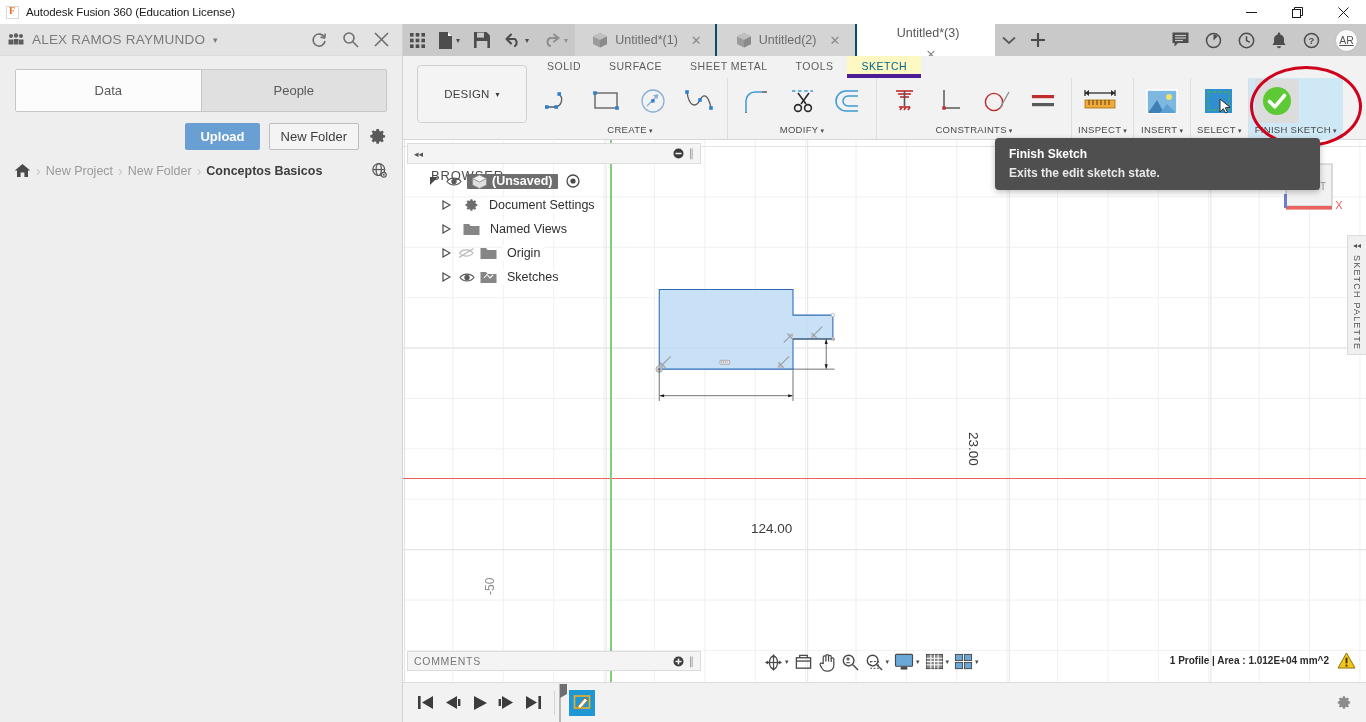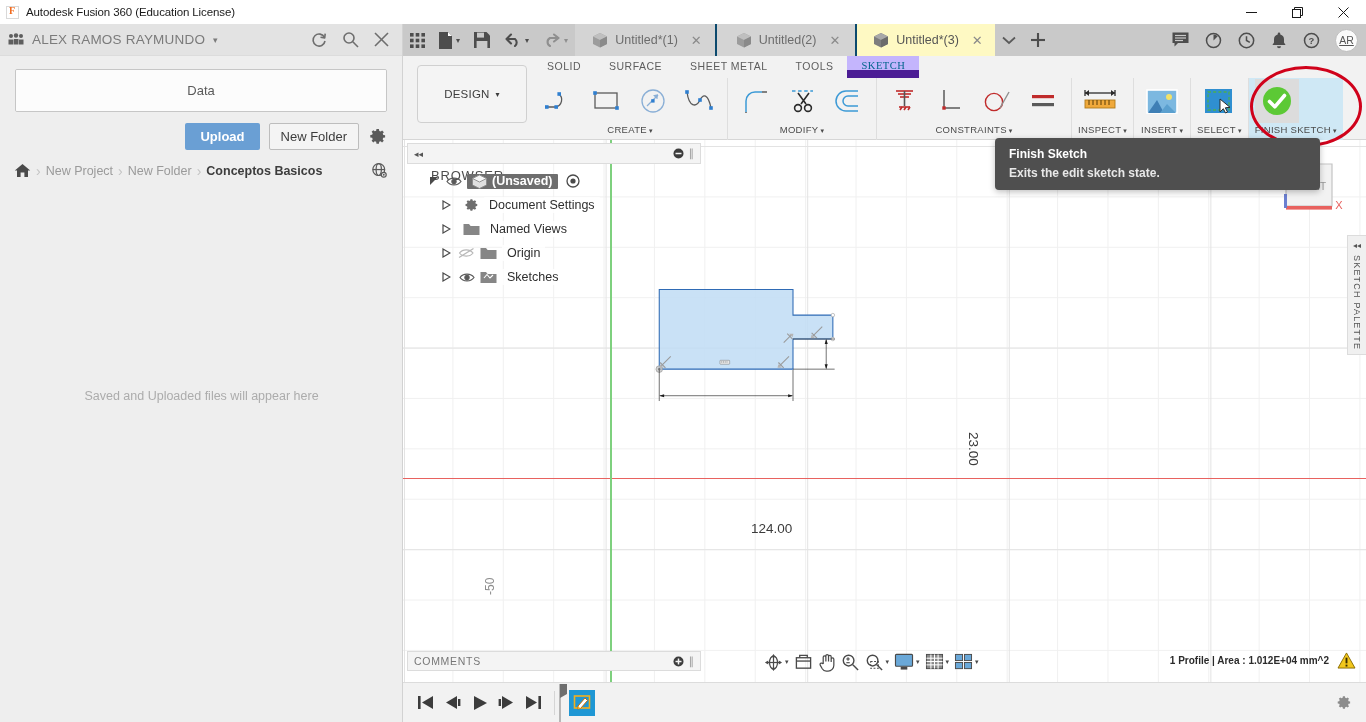--- a/index.html
+++ b/index.html
@@ -102,21 +102,21 @@
   }
   .qat-icon.dim { color: #8f8f8f; }
   .qat-caret { font-size: 8px; margin-left: 3px; color: #4d4d4d; }
   .qat-caret.dim { color: #8f8f8f; }
 
   .doctab {
     height: 32px; display: flex; align-items: center; gap: 7px;
     padding: 0 10px 0 14px; min-width: 140px; justify-content: center;
     background: #d4d4d4; cursor: pointer; position: relative;
   }
-  .doctab.active { background: #fef9c3; }
+  .doctab.active { background: #ffffff; flex-direction: column; }
   .doctab + .doctab { border-left: 2px solid #0c4a6e; }
   .doctab-label { font-size: 12.5px; color: #6c6c6c; }
   .doctab.active .doctab-label { color: #555555; }
   .doctab-close { font-size: 13px; color: #8a8a8a; margin-left: 6px; }
   .doctab.active::after {
     content: ""; position: absolute; left: 0; right: 0; bottom: -1px; height: 0;
   }
   .qat-right { margin-left: auto; display: flex; align-items: center; padding-right: 8px; gap: 2px; }
   .avatar {
     width: 23px; height: 23px; border-radius: 50%; background: #fafafa;
@@ -135,21 +135,21 @@
     display: flex; align-items: center; justify-content: center; cursor: pointer;
   }
   .design-btn span { font-size: 11.5px; color: #3d3d3d; letter-spacing: 0.2px; }
   .design-btn .caret { font-size: 8px; margin-left: 6px; color: #3d3d3d; }
 
   .wstabs { position: absolute; left: 130px; top: 0; display: flex; height: 22px; }
   .wstab {
     padding: 4px 14px 3px 14px; font-size: 10.5px; color: #5d5d5d;
     letter-spacing: 0.5px; cursor: pointer; white-space: nowrap;
   }
-  .wstab.active { background: #c4b5fd; color: #00648c; border-bottom: 8px solid #4c1d95; font-family: Liberation Serif, serif; }
+  .wstab.active { background: #fef9c3; color: #00648c; border-bottom: 4px solid #4c1d95; }
 
   .rgroups { position: absolute; left: 130px; top: 22px; display: flex; height: 62px; }
   .rgroup { display: flex; flex-direction: column; position: relative; padding: 0 6px; }
   .rgroup + .rgroup { border-left: 1px solid #dedede; }
   .rg-icons { display: flex; align-items: center; height: 46px; gap: 2px; }
   .rg-label {
     text-align: center; font-size: 9.5px; color: #4a4a4a; letter-spacing: 0.3px;
     padding-bottom: 2px; white-space: nowrap;
   }
   .rg-label .caret { font-size: 7px; margin-left: 2px; }
@@ -351,20 +351,21 @@
           <svg width="17" height="17" viewBox="0 0 17 17" stroke="#6e6e6e" stroke-width="1.6">
             <line x1="2" y1="2" x2="15" y2="15"></line>
               <line x1="15" y1="2" x2="2" y2="15"></line>
           </svg>
         </div>
       </div>
     </div>
 
     <div class="dp-tabs">
       <div class="dp-tab active">Data</div>
+      <div class="dp-tab">People</div>
     </div>
 
     <div class="dp-actions">
       <button class="btn-upload">Upload</button>
       <button class="btn-newfolder">New Folder</button>
       <div class="dp-gear">
         <svg width="19" height="19" viewBox="0 0 20 20" fill="#5a5a5a">
           <path d="M10 6.4a3.6 3.6 0 1 0 0 7.2 3.6 3.6 0 0 0 0-7.2zm0 5.5a1.9 1.9 0 1 1 0-3.8 1.9 1.9 0 0 1 0 3.8z"></path>
           <path d="M18 8.7l-1.9-.3a6.4 6.4 0 0 0-.6-1.5l1.2-1.5-1.8-1.8-1.5 1.2a6.4 6.4 0 0 0-1.5-.6L11.5 2h-2.6l-.3 2a6.4 6.4 0 0 0-1.5.6L5.6 3.3 3.8 5.1 5 6.6a6.4 6.4 0 0 0-.6 1.5L2.4 8.5v2.6l2 .3c.15.53.35 1.03.6 1.5l-1.2 1.5 1.8 1.8 1.5-1.2c.47.25.97.45 1.5.6l.3 2h2.6l.3-2c.53-.15 1.03-.35 1.5-.6l1.5 1.2 1.8-1.8-1.2-1.5c.25-.47.45-.97.6-1.5l2-.3z"></path>
         </svg>
@@ -387,21 +388,20 @@
         <svg width="17" height="17" viewBox="0 0 18 18" fill="none" stroke="#5a5a5a" stroke-width="1.3">
           <circle cx="8.2" cy="8" r="6.3"></circle>
             <ellipse cx="8.2" cy="8" rx="2.8" ry="6.3"></ellipse>
             <line x1="2" y1="8" x2="14.5" y2="8"></line>
           <circle cx="13.5" cy="13.5" r="2.6" fill="#f0f0f0"></circle>
             <circle cx="13.5" cy="13.5" r="1" fill="#5a5a5a" stroke="none"></circle>
         </svg>
       </div>
     </div>
 
-    <div class="dp-empty">Saved and Uploaded files will appear here</div>
   </div>
 
   <div class="qat">
     <div class="qat-icon">
       <svg width="15" height="15" viewBox="0 0 15 15" fill="#4d4d4d">
         <rect x="0" y="0" width="3.6" height="3.6"></rect>
           <rect x="5.7" y="0" width="3.6" height="3.6"></rect>
           <rect x="11.4" y="0" width="3.6" height="3.6"></rect>
         <rect x="0" y="5.7" width="3.6" height="3.6"></rect>
           <rect x="5.7" y="5.7" width="3.6" height="3.6"></rect>

